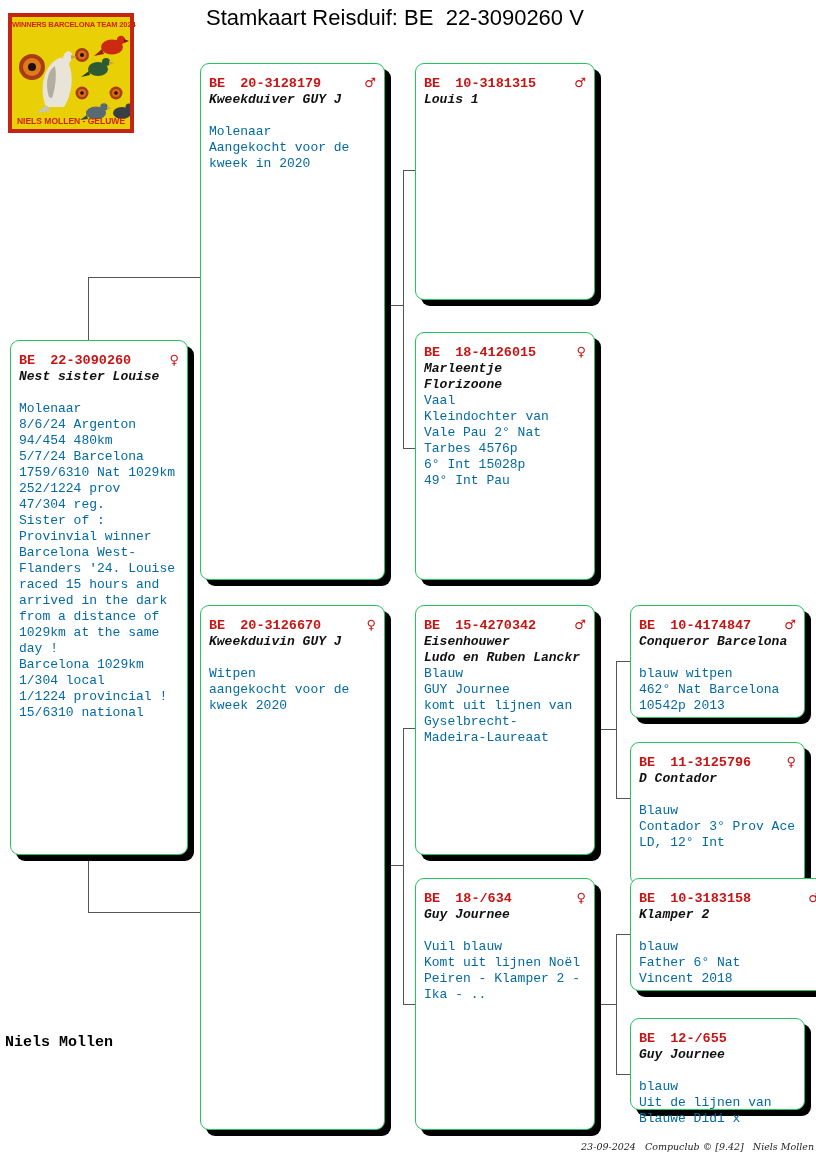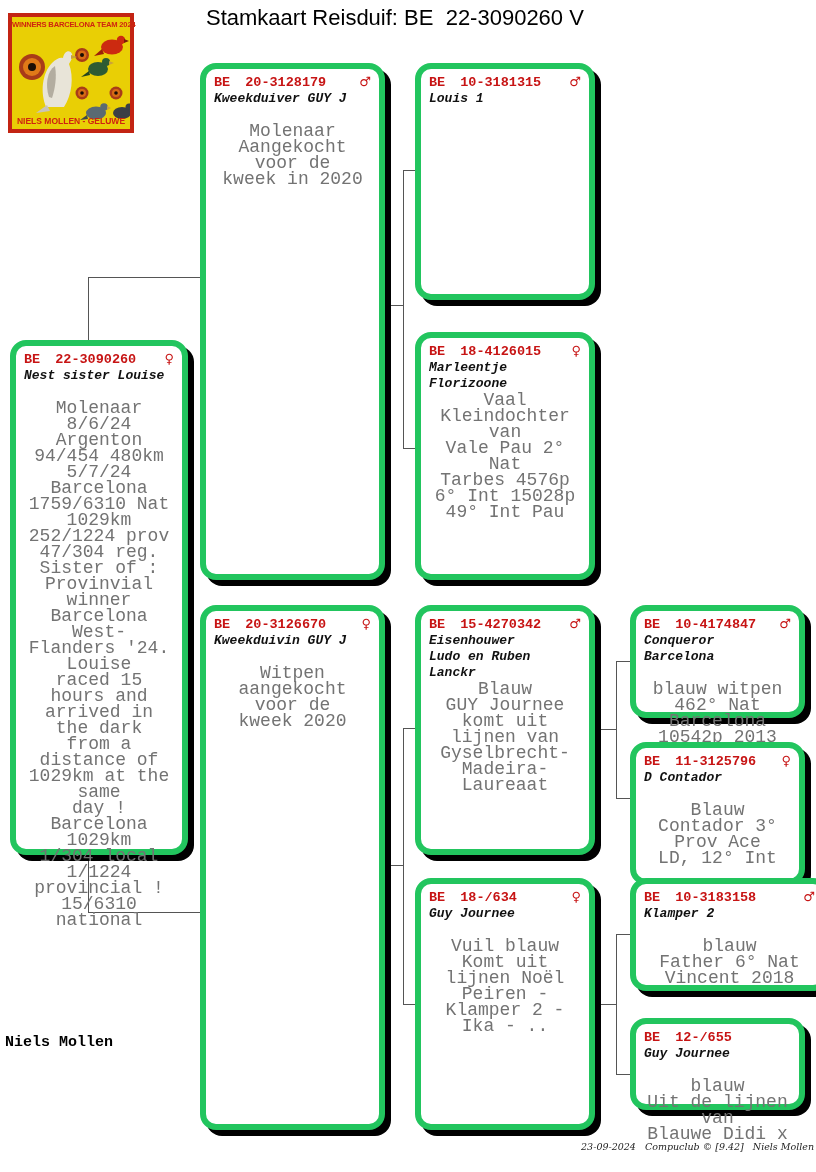--- a/index.html
+++ b/index.html
@@ -9,29 +9,29 @@
          font-size:22px;color:#000;white-space:pre;}
   
   .logo{position:absolute;left:8px;top:13px;width:126px;height:120px;background:#e9cf05;
         border:4px solid #c32413;box-sizing:border-box;}
   .logo-top{position:absolute;left:0;top:3px;width:100%;color:#cf2410;
         font-family:"Liberation Sans",sans-serif;font-weight:bold;font-size:7.6px;letter-spacing:-0.2px;white-space:nowrap;}
   .logo-bottom{position:absolute;left:0;bottom:3px;width:100%;text-align:center;color:#cf2410;
         font-family:"Liberation Sans",sans-serif;font-weight:bold;font-size:8.5px;white-space:nowrap;}
   .logo svg{position:absolute;left:0;top:12px;}
   
-  .pbox{position:absolute;background:#fff;border:6px solid #22c55e;border-radius:16px;
-        box-shadow:6px 6px 0 #000;box-sizing:border-box;padding:5px 8px;}
+  .pbox{position:absolute;background:#fff;border:1px solid #22c55e;border-radius:9px;
+        box-shadow:6px 6px 0 #000;box-sizing:border-box;padding:11px 8px;}
   .pbox-head{display:flex;justify-content:space-between;align-items:flex-start;
         color:#c71414;font-weight:bold;font-size:13.5px;line-height:17px;}
   .ring-nr{margin-left:15px;}
   .sex{font-family:"DejaVu Sans",sans-serif;font-size:13px;line-height:15px;color:#c71414;}
   .pbox-name{font-weight:bold;font-style:italic;font-size:13px;line-height:16px;
         color:#111;white-space:pre-line;}
-  .pbox-body{font-size:18px;line-height:16px;color:#737373;white-space:pre-line;text-align:center;}
+  .pbox-body{font-size:13px;line-height:16px;color:#0369a1;white-space:pre-line;}
   
   .hline,.vline{position:absolute;background:#555;}
   .hline{height:1px;}
   .vline{width:1px;}
   
   .breeder{position:absolute;left:5px;top:1034px;font-weight:bold;font-size:15px;color:#000;}
   .footer{position:absolute;right:2px;top:1141px;font-family:"DejaVu Serif",serif;
         font-style:italic;font-size:9.5px;color:#222;white-space:pre;}
 </style>
 </head>

